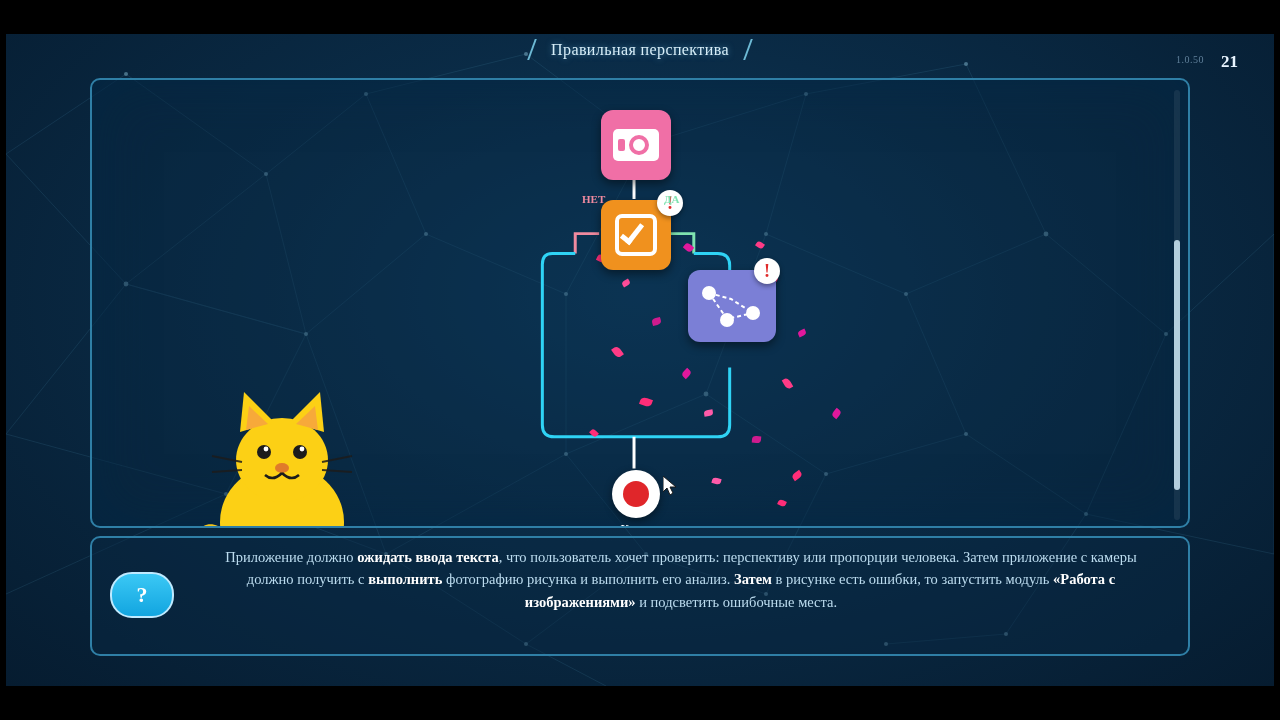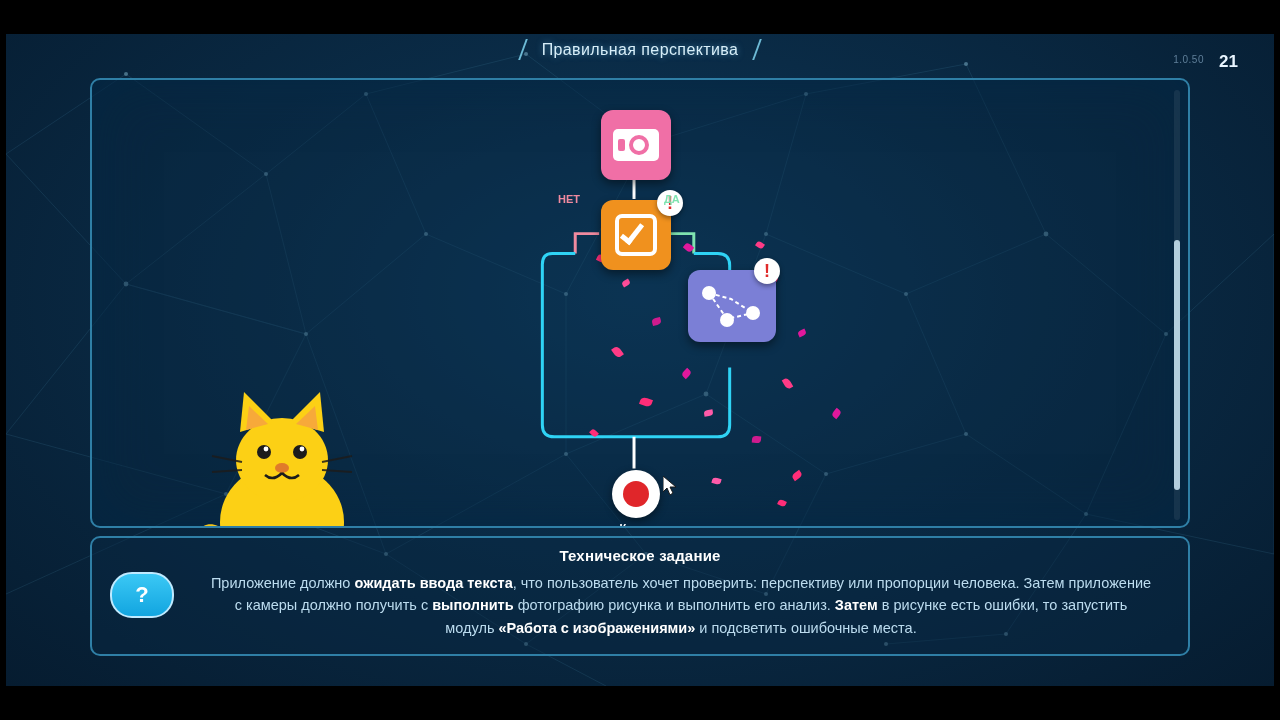--- a/index.html
+++ b/index.html
@@ -6,20 +6,21 @@
   html, body {
     width: 1280px; height: 720px;
     background: #000;
     font-family: "Liberation Sans", sans-serif;
     overflow: hidden;
   }
   #screen {
     position: relative;
     width: 1280px; height: 556px;
     background: #000;
+    font-family: Liberation Serif, serif;
   }
   
   #game {
     position: absolute;
     left: 6px; top: 34px;
     width: 1268px; height: 652px;
     background:
       radial-gradient(ellipse at 50% 40%, #0d3a5c 0%, #0a2b46 45%, #061c30 100%);
     overflow: hidden;
   }
@@ -123,21 +124,21 @@
     width: 48px; height: 48px; border-radius: 50%;
     background: #ffffff; display: flex; align-items: center; justify-content: center;
     box-shadow: 0 3px 8px rgba(0,0,0,.45);
   }
   .node-end .dot { width: 26px; height: 26px; border-radius: 50%; background: #e0262a; }
   .end-label {
     position: absolute; width: 80px; left: -16px; top: 52px; text-align: center;
     color: #ffffff; font-size: 11px; font-weight: bold;
   }
   .branch-label { position: absolute; font-size: 11px; font-weight: bold; }
-  .label-no { color: #f08a9f; }
+  .label-no { color: #f08a9f; margin-left: 24px; }
   .label-yes { color: #7fe3b0; }
 
   
   .bubble {
     position: absolute; left: 130px; top: 218px;
     background: #ffffff; border-radius: 10px;
     padding: 12px 22px;
     box-shadow: 0 4px 12px rgba(0,0,0,.4);
   }
   .bubble-text { color: #17a44a; font-size: 27px; font-weight: bold; white-space: nowrap; }
@@ -353,21 +354,20 @@
         </g>
         <ellipse cx="72" cy="186" rx="22" ry="11" fill="#f7b91c"></ellipse>
         <ellipse cx="128" cy="186" rx="22" ry="11" fill="#f7b91c"></ellipse>
       </svg>
 
       <div class="scrollbar-track"></div>
       <div class="scrollbar-thumb"></div>
     </div>
 
     <div class="brief-panel">
-      <div class="brief-title">Техническое задание</div>
       <div class="brief-body">
         <span>Приложение должно </span><b>ожидать ввода текста</b><span>, что пользователь хочет проверить: перспективу или пропорции</span>
         <span>человека. Затем приложение с камеры должно получить с </span><b>выполнить</b><span> фотографию рисунка и выполнить его анализ.</span>
         <b>Затем</b><span> в рисунке есть ошибки, то запустить модуль </span><b>«Работа с изображениями»</b><span> и подсветить ошибочные места.</span>
       </div>
       <div class="help-btn">?</div>
     </div>
 
   </div>
 </div>

